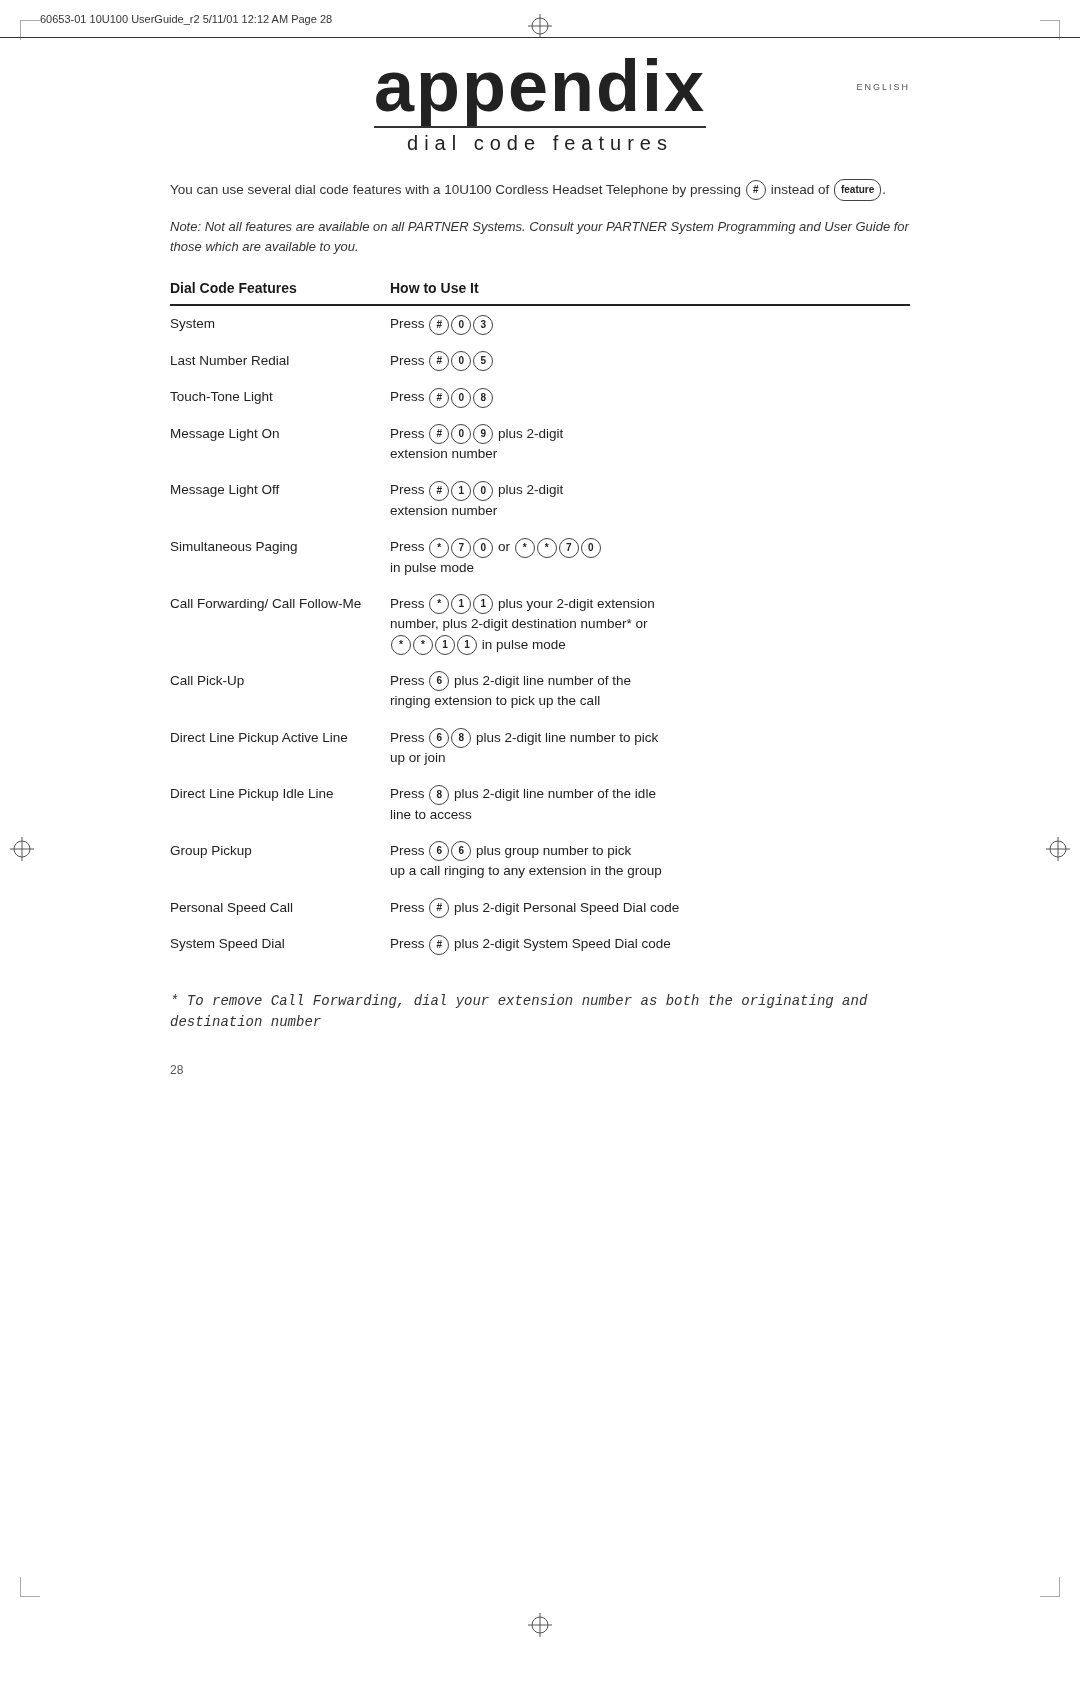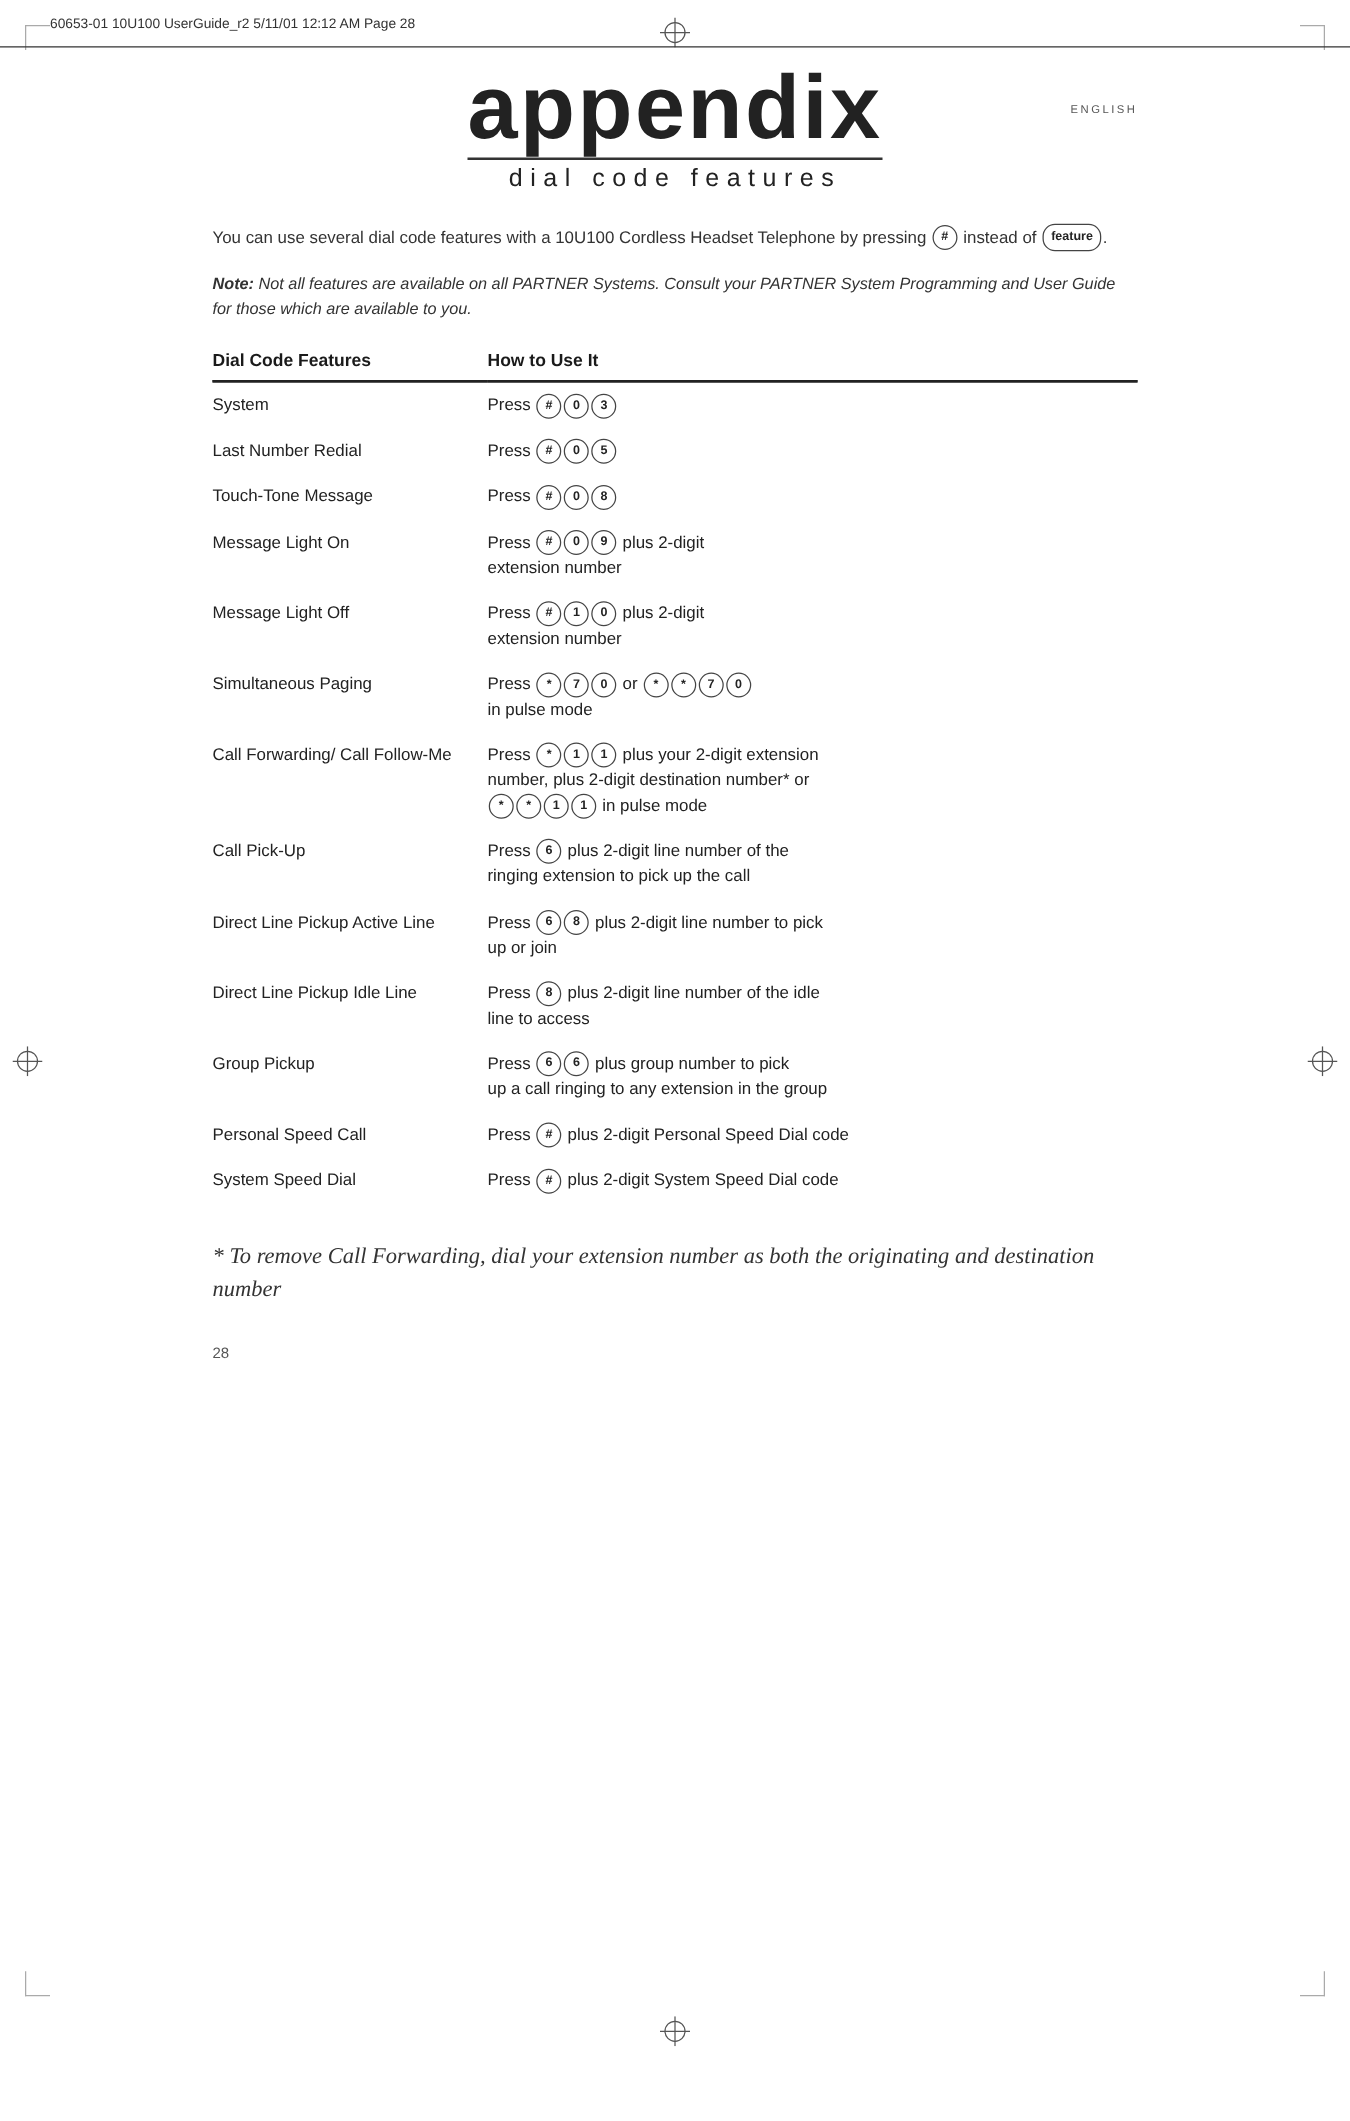--- a/index.html
+++ b/index.html
@@ -178,21 +178,21 @@
     .note-text {
       font-family: Arial, Helvetica, sans-serif;
       font-size: 13px;
       font-style: italic;
       line-height: 1.5;
       color: #333;
       margin-bottom: 24px;
     }
 
     .note-text strong {
-      font-weight: bold;
+      font-weight: normal;
       font-style: italic;
     }
 
     
     .features-table {
       width: 100%;
       border-collapse: collapse;
       margin-bottom: 28px;
     }
 
@@ -222,22 +222,22 @@
       width: 220px;
       padding-right: 20px;
     }
 
     .features-table tr {
       border-bottom: none;
     }
 
     
     .footer-note {
-      font-family: Liberation Serif, serif;
-      font-size: 18px;
+      font-family: Liberation Mono, monospace;
+      font-size: 14px;
       font-style: italic;
       line-height: 1.5;
       color: #333;
       margin-bottom: 30px;
     }
 
     
     .page-number {
       font-family: Arial, Helvetica, sans-serif;
       font-size: 12px;
@@ -317,21 +317,21 @@
       <tbody id="table-body">
       <tr>
             <td>System</td>
             <td>Press <span class="key-btn">#</span><span class="key-btn">0</span><span class="key-btn">3</span></td>
           </tr>
           <tr>
             <td>Last Number Redial</td>
             <td>Press <span class="key-btn">#</span><span class="key-btn">0</span><span class="key-btn">5</span></td>
           </tr>
           <tr>
-            <td>Touch-Tone Message</td>
+            <td>Touch-Tone Light</td>
             <td>Press <span class="key-btn">#</span><span class="key-btn">0</span><span class="key-btn">8</span></td>
           </tr>
           <tr>
             <td>Message Light On</td>
             <td>Press <span class="key-btn">#</span><span class="key-btn">0</span><span class="key-btn">9</span> plus 2-digit<br>extension number</td>
           </tr>
           <tr>
             <td>Message Light Off</td>
             <td>Press <span class="key-btn">#</span><span class="key-btn">1</span><span class="key-btn">0</span> plus 2-digit<br>extension number</td>
           </tr>

